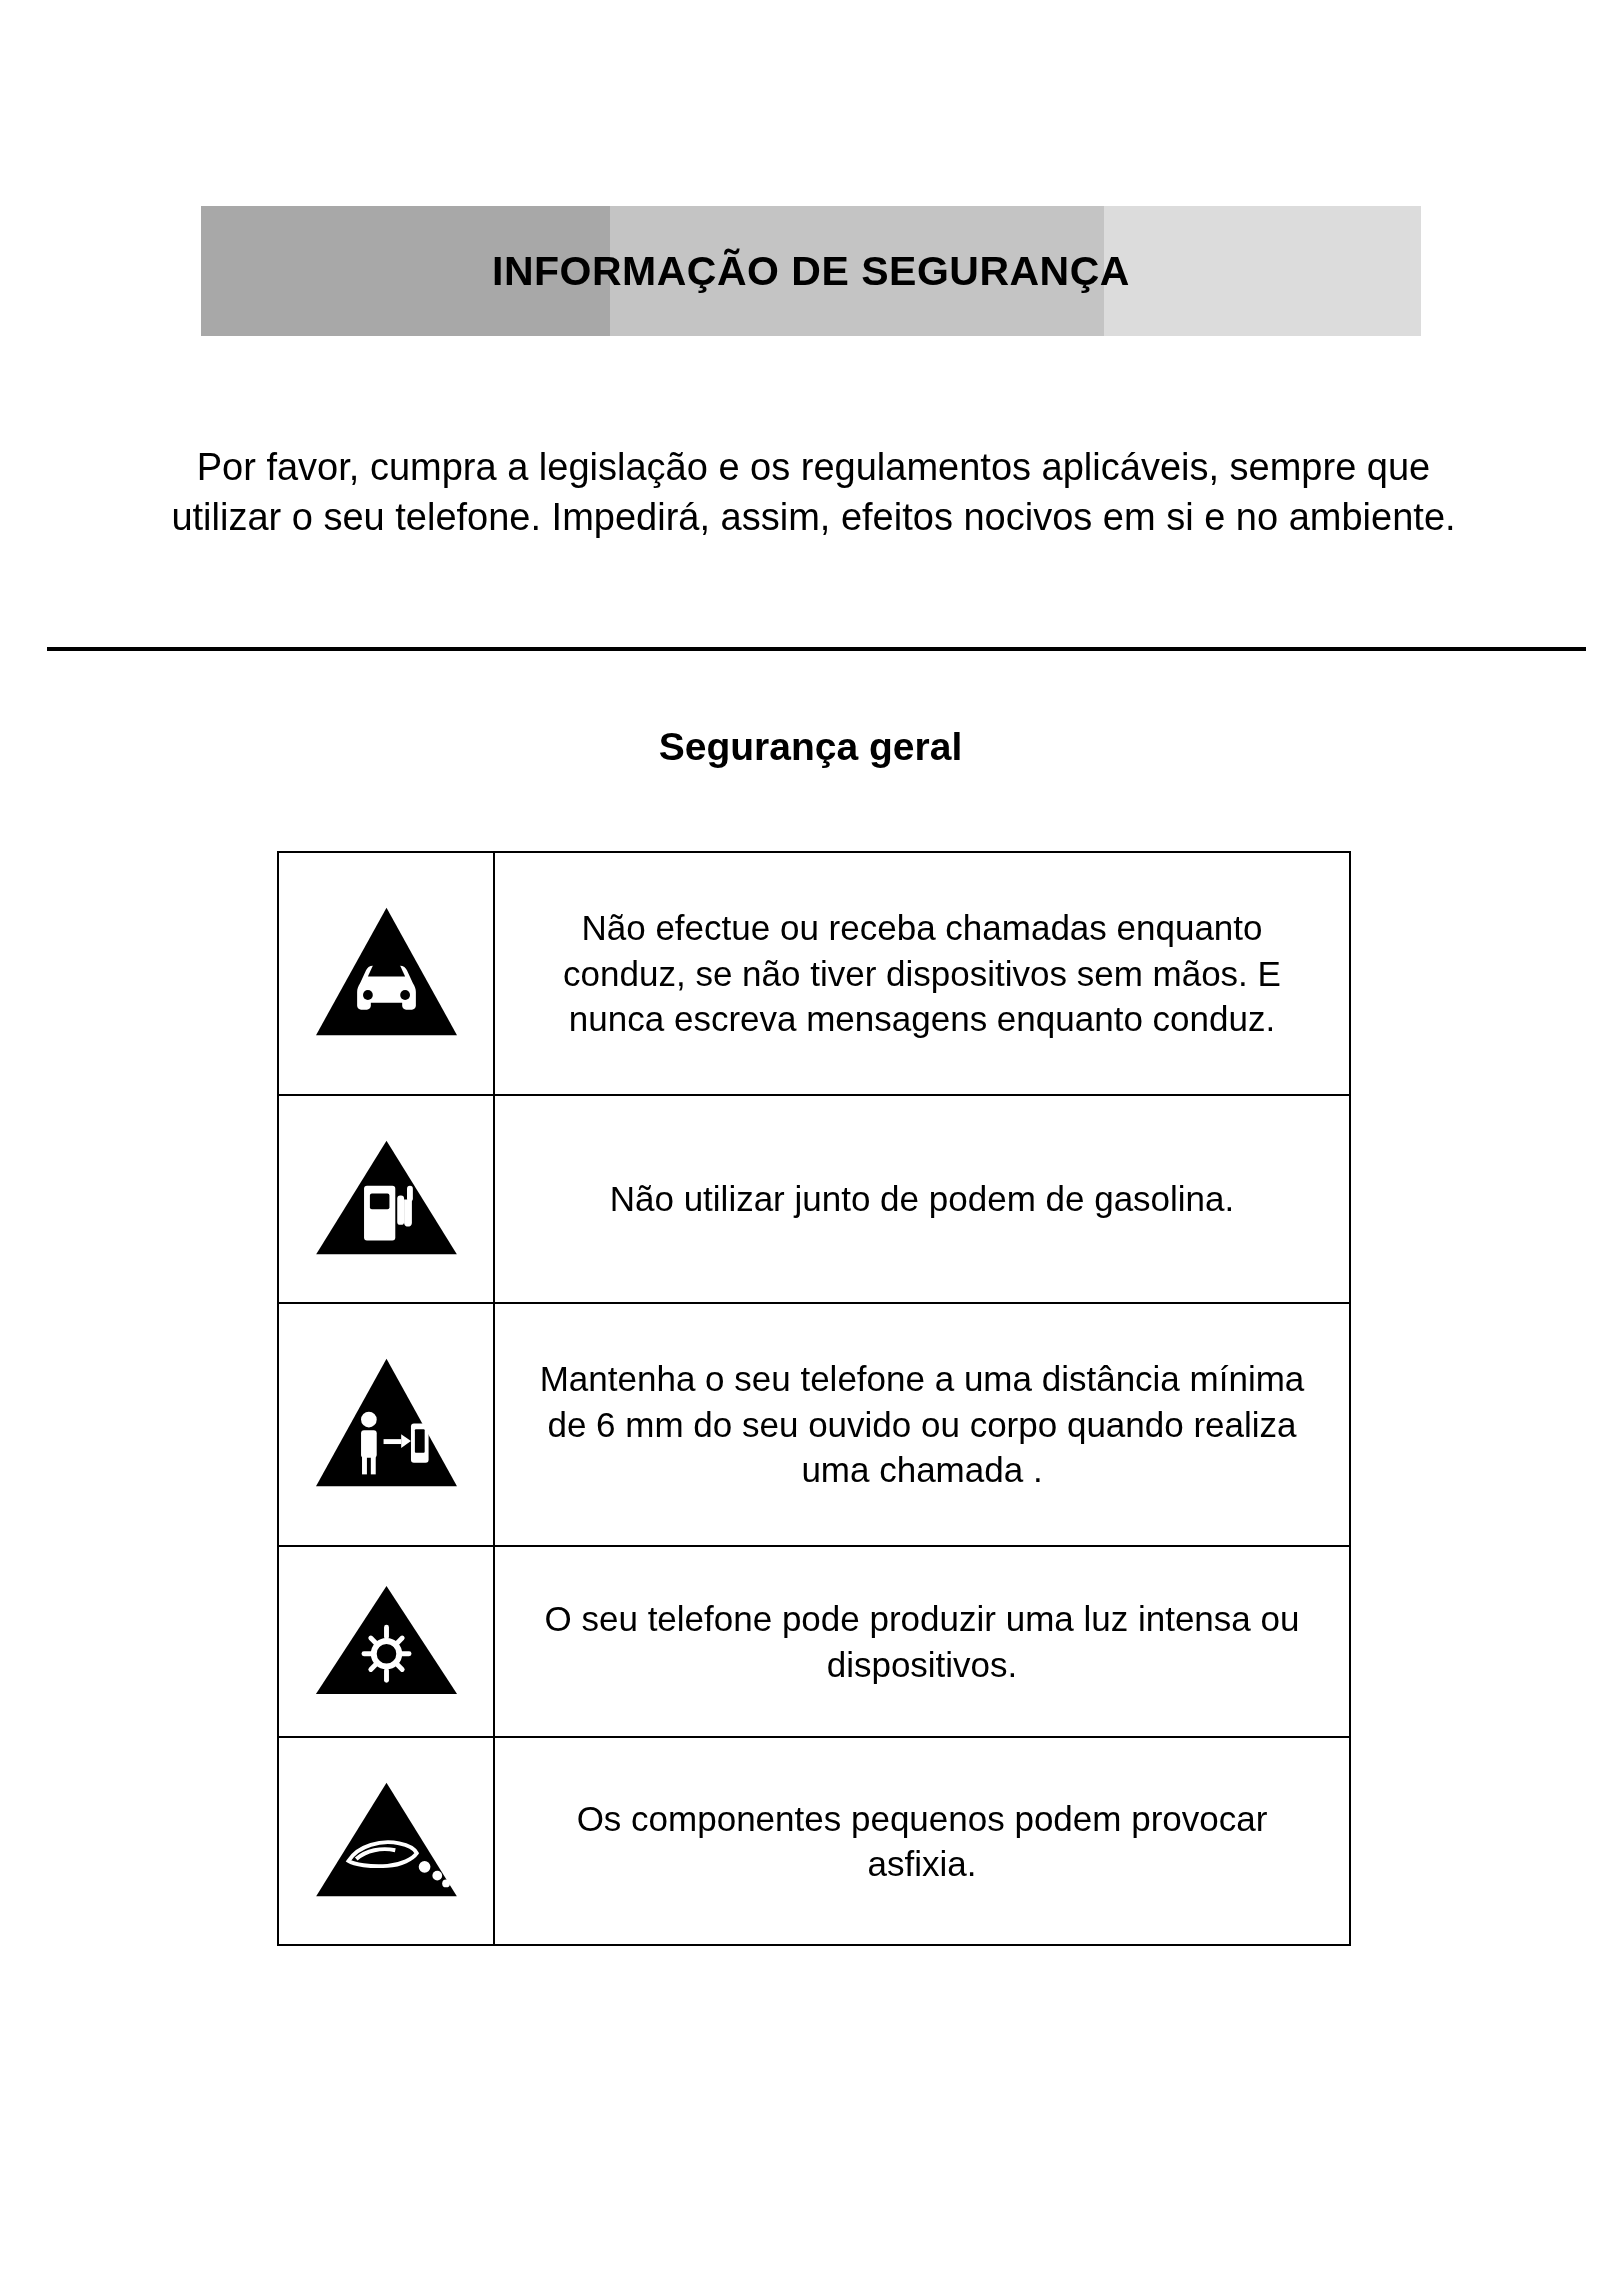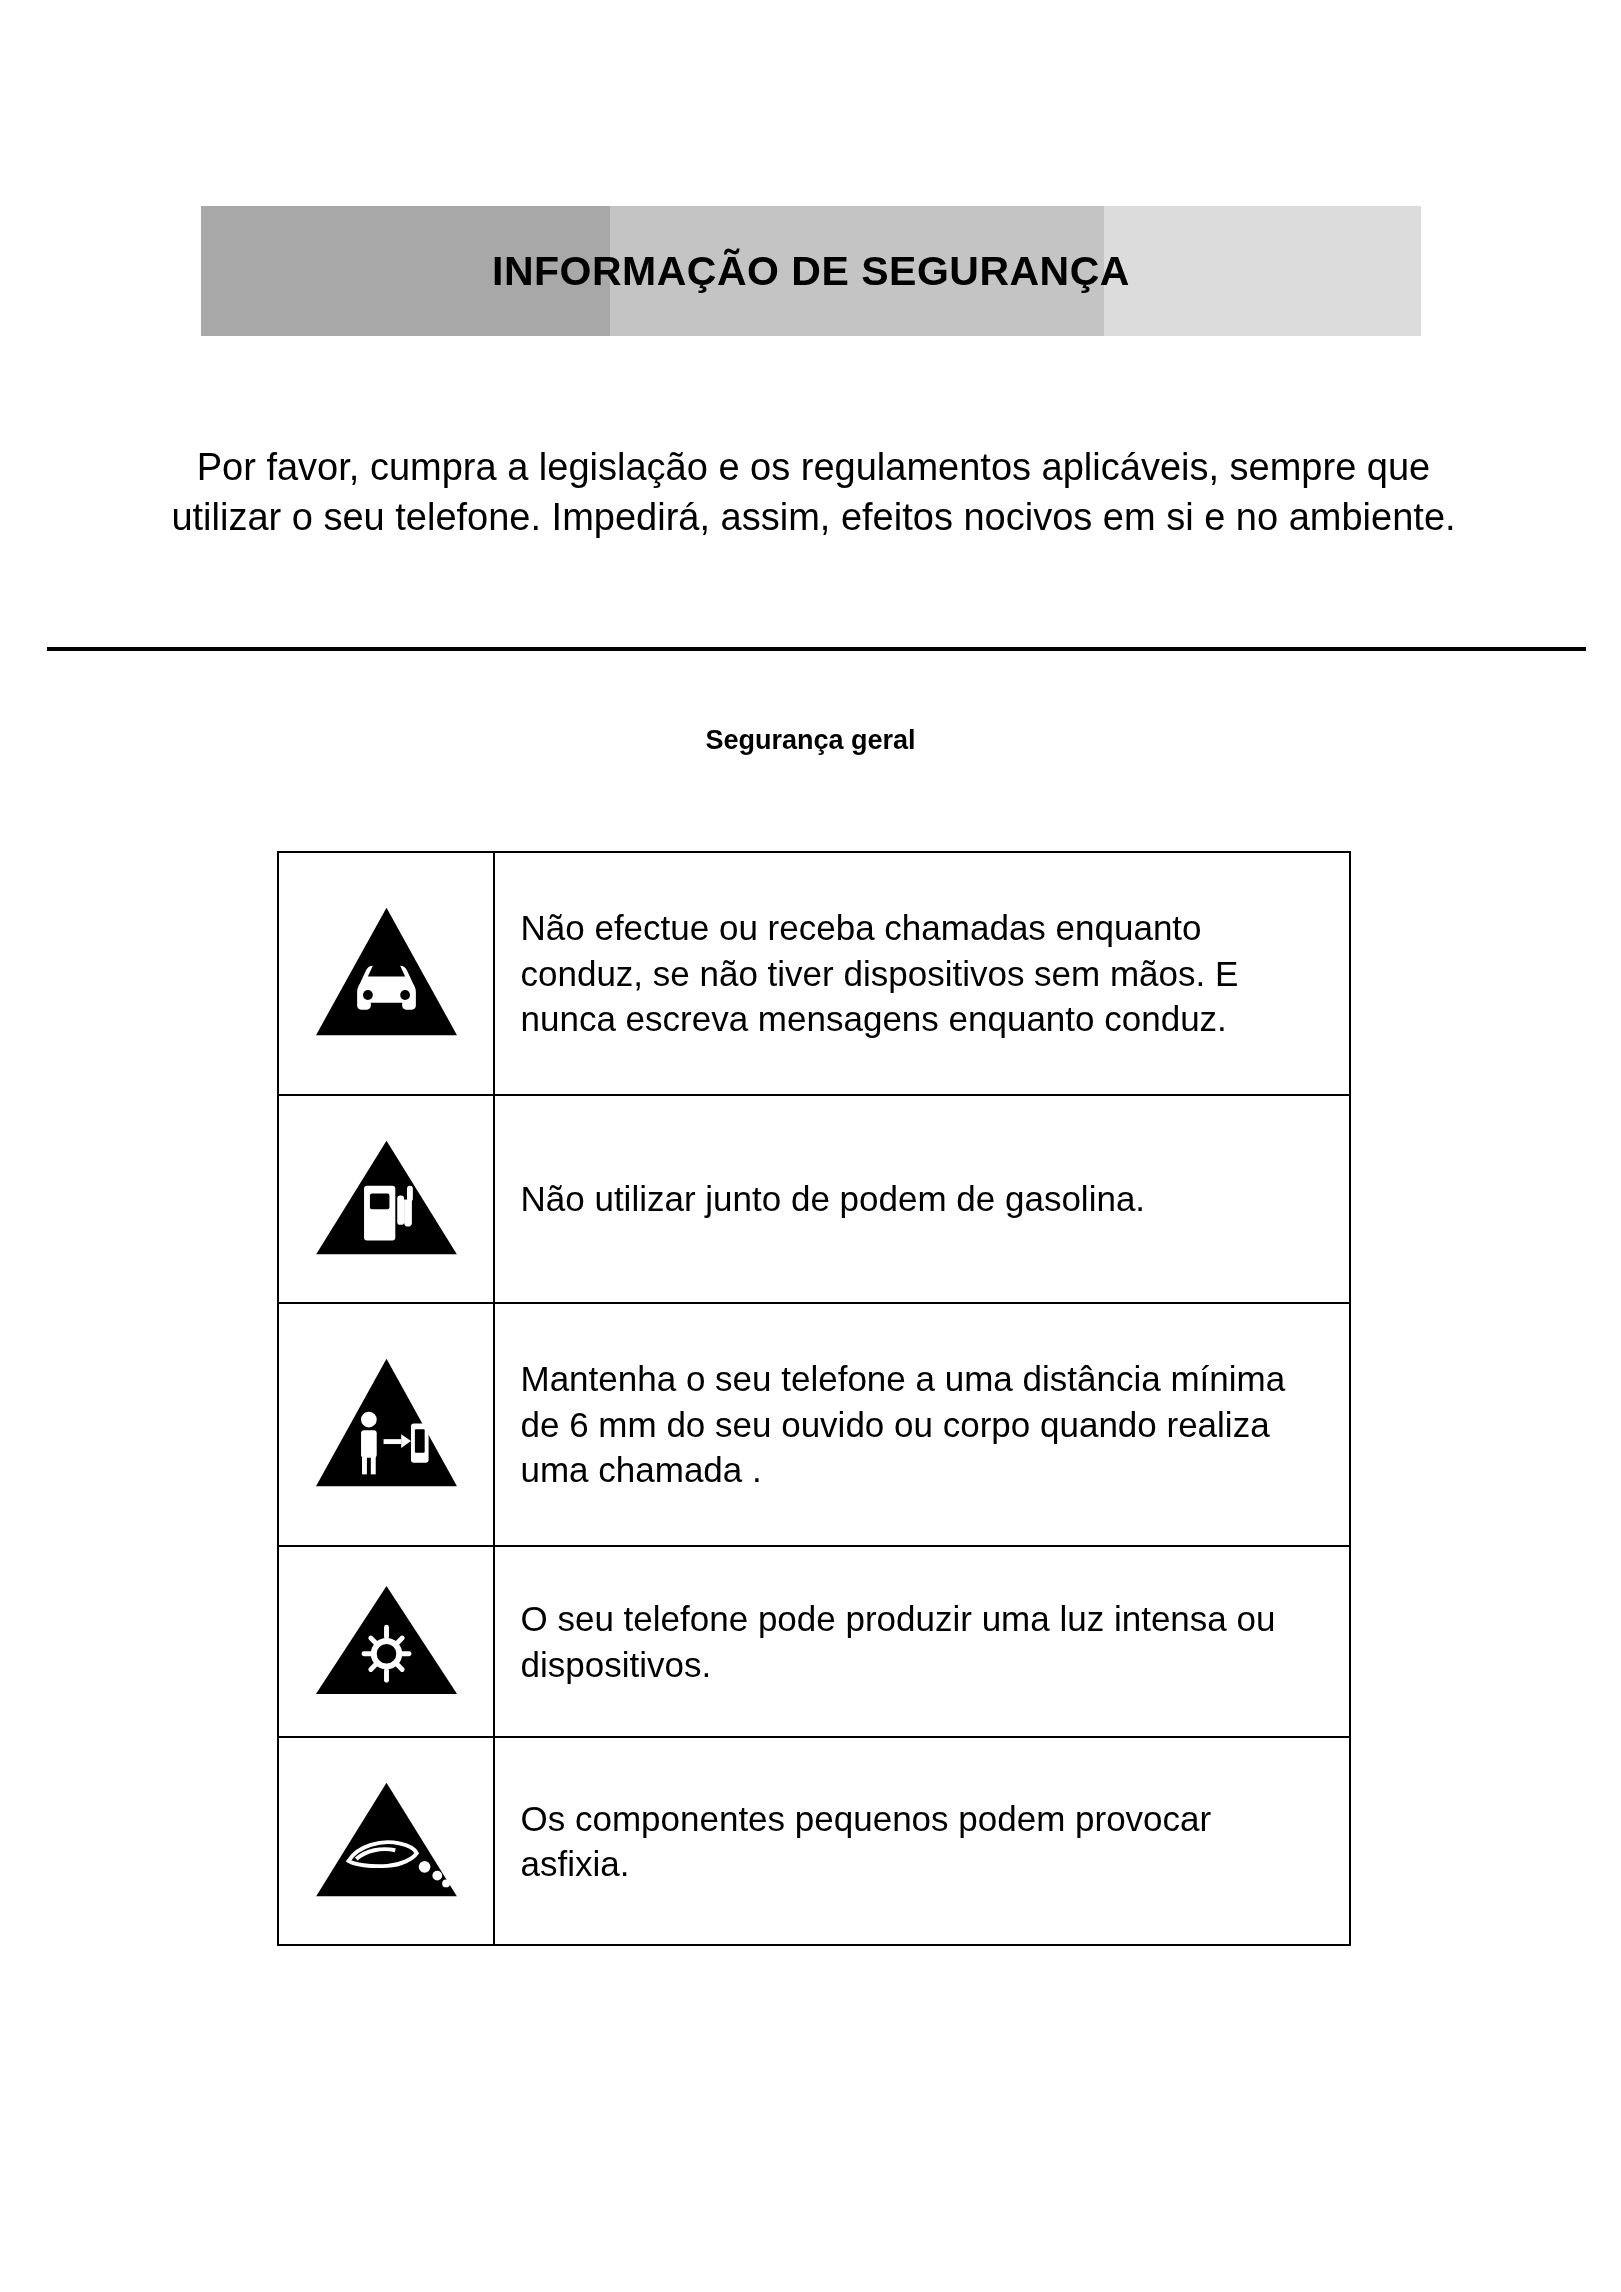--- a/index.html
+++ b/index.html
@@ -75,21 +75,21 @@
     background: #000000;
   }
 
   
   .section-heading {
     position: absolute;
     left: 0;
     top: 725px;
     width: 100%;
     text-align: center;
-    font-size: 27px;
+    font-size: 39px;
     font-weight: bold;
   }
 
   
   .safety-table {
     position: absolute;
     left: 277px;
     top: 851px;
     width: 1074px;
     border-collapse: collapse;
@@ -98,21 +98,21 @@
   .safety-table td {
     border: 2.9px solid #000000;
     vertical-align: middle;
   }
   .icon-cell {
     width: 214px;
     text-align: center;
     padding: 13.7px 0;
   }
   .text-cell {
-    text-align: left;
+    text-align: center;
     font-size: 35px;
     line-height: 1.30;
     padding: 15.7px 25.5px;
   }
 
   .tri-wrap {
     display: inline-block;
     line-height: 0;
   }
 

